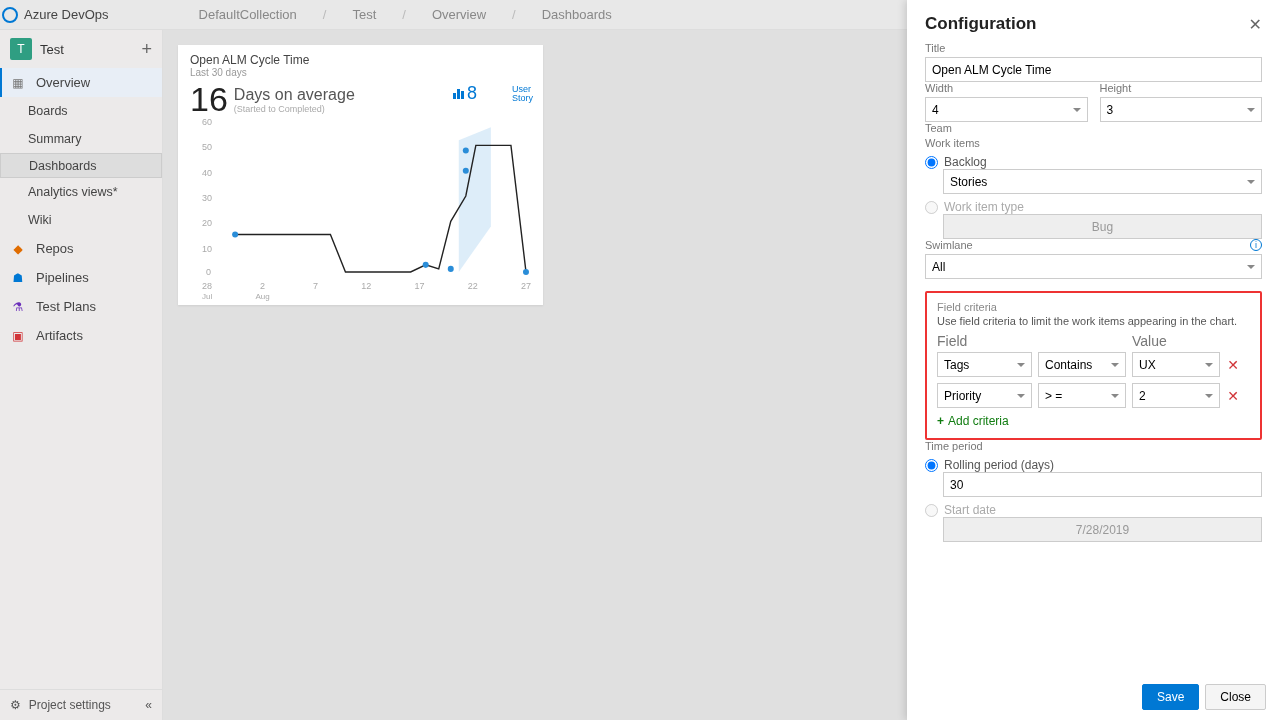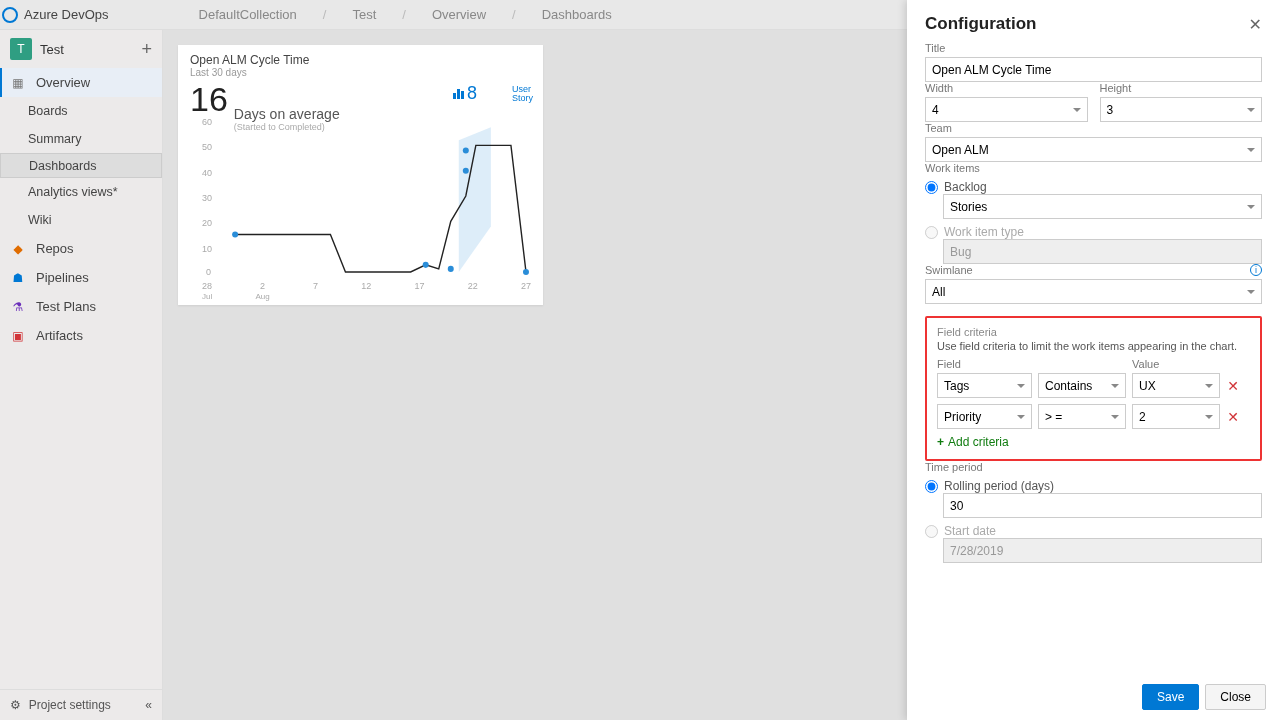--- a/index.html
+++ b/index.html
@@ -25,21 +25,21 @@
   .proj-settings { display:flex; align-items:center; justify-content:space-between; padding:8px 10px; border-top:1px solid #ddd; color:#555;}
   
   .canvas { flex:1; background:#e0e0e0; position:relative; padding:15px;}
   
   .card { width:365px; height:260px; background:#fff; position:relative; padding:8px 12px; box-shadow:0 1px 2px rgba(0,0,0,0.08);}
   .card-title { font-size:12px; color:#444;}
   .card-sub { font-size:10px; color:#999;}
   .big-row { display:flex; align-items:flex-start; margin-top:4px; }
   .bignum { font-size:34px; font-weight:300; color:#222; line-height:1;}
   .bigdesc { margin-left:6px; margin-top:4px;}
-  .bigdesc .l1 { font-size:14px; color:#555;margin-top:20px;}
+  .bigdesc .l1 { font-size:16px; color:#555;}
   .bigdesc .l2 { font-size:9px; color:#aaa;}
   .badge { position:absolute; right:10px; top:38px; display:flex; align-items:center; gap:3px; color:#0078d4; font-size:10px;}
   .badge .bnum { font-size:18px; font-weight:400; color:#0078d4;}
   .badge .btxt { line-height:1; font-size:9px;margin-left:32px;}
   .bars-icon { display:inline-flex; gap:1px; align-items:flex-end;}
   .bars-icon span { width:3px; background:#0078d4;}
   
   .chart { position:absolute; left:12px; right:12px; top:70px; bottom:28px;}
   .chart svg { width:100%; height:100%;}
   .ylab { font-size:9px; fill:#aaa;}
@@ -53,30 +53,30 @@
   .panel-foot { padding:10px 14px; display:flex; justify-content:flex-end; gap:6px; }
   .btn { padding:5px 14px; font-size:12px; border-radius:2px; border:1px solid #ccc; background:#f5f5f5; cursor:pointer;}
   .btn.primary { background:#0078d4; color:#fff; border-color:#0078d4;}
   
   .fld-label { font-size:11px; color:#777; margin-bottom:3px; display:block;}
   .txt, .sel { width:100%; border:1px solid #ccc; padding:4px 6px; font-size:12px; background:#fff; height:25px;}
   .sel-wrap { position:relative;}
   .sel-wrap::after { content:""; position:absolute; right:7px; top:50%; width:0; height:0; border-left:4px solid transparent; border-right:4px solid transparent; border-top:4px solid #888; transform:translateY(-50%); pointer-events:none;}
   .row2 { display:flex; gap:12px;}
   .row2 > div { flex:1;}
-  .disabled .txt, .disabled .sel, .disabled-field { background:#eee; color:#999;}
+  .disabled .txt, .disabled .sel, .disabled-field { background:#eee; color:#999;text-align:center;}
   .radio-row { display:flex; align-items:center; gap:6px; margin-top:6px; font-size:12px; color:#555;}
   input[type=radio]{margin:0;}
   
   .info-dot { display:inline-flex; width:12px; height:12px; border:1px solid #0078d4; border-radius:50%; color:#0078d4; font-size:9px; align-items:center; justify-content:center; float:right;}
   
   .criteria-box { border:2px solid #e33; border-radius:2px; padding:8px 10px 10px 10px; margin-top:12px;}
   .criteria-head { font-size:11px; color:#888;}
   .criteria-desc { font-size:11px; color:#555; margin-top:2px; margin-bottom:6px;}
-  .crit-cols-labels { display:flex; gap:6px; font-size:11px; color:#777; margin-bottom:3px;}
+  .crit-cols-labels { display:flex; gap:6px; font-size:14px; color:#777; margin-bottom:3px;}
   .crit-cols-labels .c1 { width:95px;} .crit-cols-labels .c2 { width:88px;} .crit-cols-labels .c3 { flex:1;}
   .crit-row { display:flex; gap:6px; align-items:center; margin-bottom:6px;}
   .crit-row .c1 { width:95px;} .crit-row .c2 { width:88px;} .crit-row .c3 { width:88px;}
   .crit-x { color:#d13438; font-size:14px; cursor:pointer; width:14px; text-align:center;}
   .add-crit { color:#107c10; font-size:12px; display:flex; align-items:center; gap:4px; cursor:pointer; margin-top:2px;}
   .add-plus { color:#107c10; font-weight:bold;}
   .indent { margin-left:18px; width:calc(100% - 18px);}
   .avatar-corner { position:absolute; right:-13px; top:-4px; width:26px; height:26px; border-radius:50%; border:2px solid #3a8f3a; background:#fff; z-index:-1;}
 </style>
 </head>
@@ -219,21 +219,20 @@
         <label class="fld-label">Width</label>
         <div class="sel-wrap"><input class="sel" value="4" style=""></div>
       </div>
       <div>
         <label class="fld-label">Height</label>
         <div class="sel-wrap"><input class="sel" value="3" style=""></div>
       </div>
     </div>
 
     <label class="fld-label">Team</label>
-    <div class="sel-wrap"><input class="sel" value="Open ALM" style=""></div>
 
     <label class="fld-label">Work items</label>
     <div class="radio-row">
         <input type="radio" checked="" style="">
         <span>Backlog</span>
       </div>
     <div class="sel-wrap indent"><input class="sel" value="Stories" style=""></div>
     <div class="radio-row" style="color:#aaa;">
         <input type="radio" disabled="" style="">
         <span>Work item type</span>

